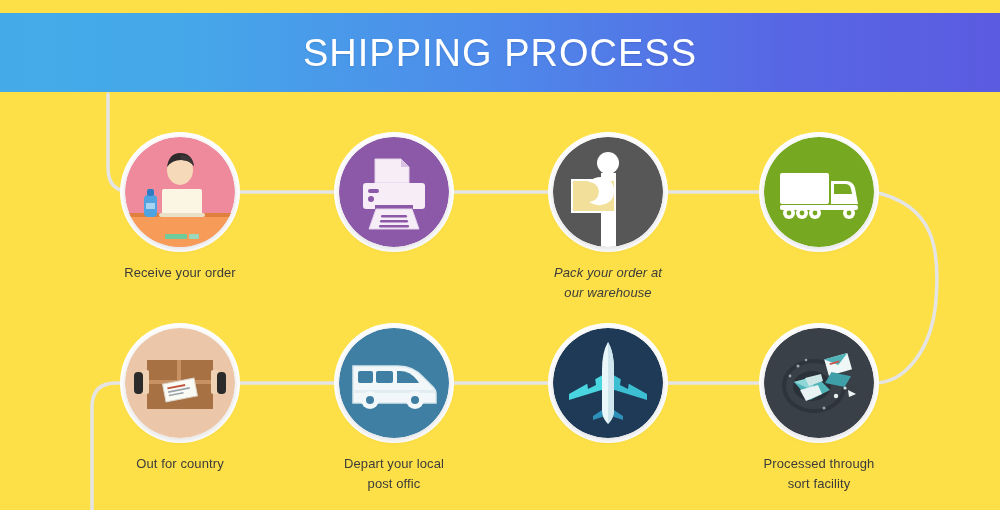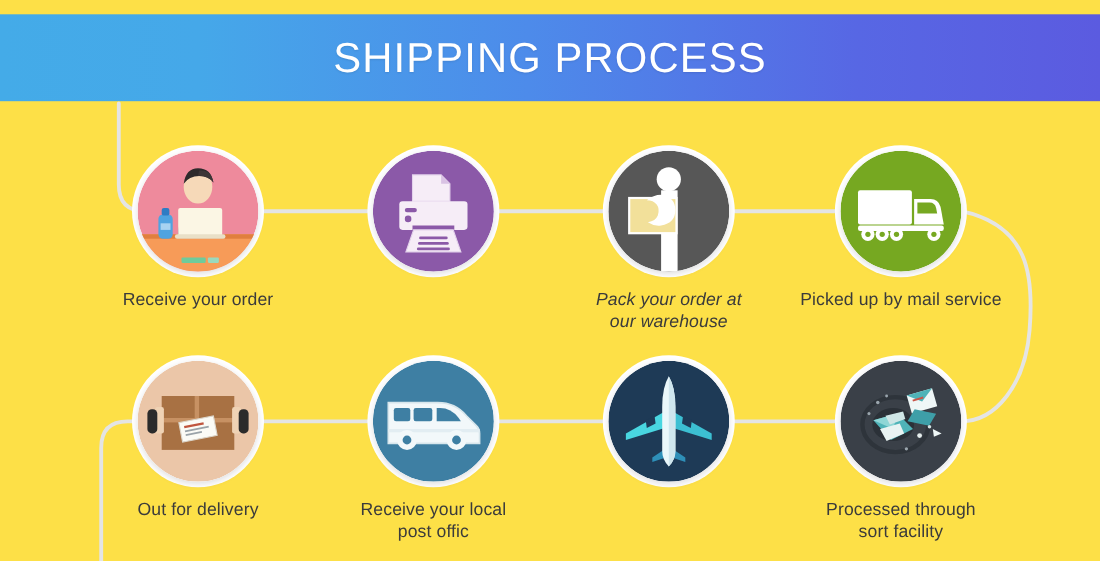--- a/index.html
+++ b/index.html
@@ -71,21 +71,21 @@
     left: 0;
     top: 0;
     width: 110px;
     height: 110px;
     border-radius: 50%;
     overflow: hidden;
   }
   .circle svg { display: block; }
   .step-label {
     margin-top: 16px;
-    font-size: 16px;
+    font-size: 13px;
     line-height: 20px;
     color: #3b3b3b;
     letter-spacing: 0.1px;
     white-space: pre-line;
   }
 
   
   .row1 { top: 137px; }
   .row2 { top: 328px; }
   .col1 { left: 80px; }
@@ -215,21 +215,20 @@
             <circle cx="25" cy="76" r="2.4" fill="#76A821"></circle>
           <circle cx="38" cy="76" r="6" fill="#FFFFFF"></circle>
             <circle cx="38" cy="76" r="2.4" fill="#76A821"></circle>
           <circle cx="51" cy="76" r="6" fill="#FFFFFF"></circle>
             <circle cx="51" cy="76" r="2.4" fill="#76A821"></circle>
           <circle cx="85" cy="76" r="6" fill="#FFFFFF"></circle>
             <circle cx="85" cy="76" r="2.4" fill="#76A821"></circle>
         </svg>
       </div>
     </div>
-    <div class="step-label">Picked up by mail service</div>
   </div>
 
   <div class="step row2 col1">
     <div class="circle-wrap">
       <div class="circle">
         <svg width="110" height="110" viewBox="0 0 110 110">
           <circle cx="55" cy="55" r="55" fill="#EBC6A8"></circle>
 
           <rect x="22" y="32" width="66" height="49" fill="#A87143"></rect>
           <rect x="22" y="52" width="66" height="4" fill="#C79163"></rect>
@@ -243,21 +242,21 @@
 
           <g transform="rotate(-11 55 62)">
             <rect x="39" y="53" width="32" height="18" fill="#FBFBF6" stroke="#DCD6CB" stroke-width="1"></rect>
             <rect x="43" y="57" width="18" height="2" fill="#C0553E"></rect>
             <rect x="43" y="61" width="22" height="1.6" fill="#9AA3A8"></rect>
             <rect x="43" y="64.5" width="15" height="1.6" fill="#9AA3A8"></rect>
           </g>
         </svg>
       </div>
     </div>
-    <div class="step-label">Out for delivery</div>
+    <div class="step-label">Out for country</div>
   </div>
 
   <div class="step row2 col2">
     <div class="circle-wrap">
       <div class="circle">
         <svg width="110" height="110" viewBox="0 0 110 110">
           <circle cx="55" cy="55" r="55" fill="#3E7FA3"></circle>
 
           <path d="M14,38 h45 q16,0 26,12 l9,9 q3,3 3,7 v9 h-83 z" fill="#F2F8FA" stroke="#D7E6EC" stroke-width="1.5"></path>
 
@@ -267,21 +266,21 @@
 
           <rect x="14" y="62" width="83" height="3" fill="#E2EDF2"></rect>
 
           <circle cx="31" cy="72" r="9" fill="#F2F8FA"></circle>
             <circle cx="31" cy="72" r="4" fill="#3E7FA3"></circle>
           <circle cx="76" cy="72" r="9" fill="#F2F8FA"></circle>
             <circle cx="76" cy="72" r="4" fill="#3E7FA3"></circle>
         </svg>
       </div>
     </div>
-    <div class="step-label">Receive your local
+    <div class="step-label">Depart your local
 post offic</div>
   </div>
 
   <div class="step row2 col3">
     <div class="circle-wrap">
       <div class="circle">
         <svg width="110" height="110" viewBox="0 0 110 110">
           <circle cx="55" cy="55" r="55" fill="#1E3A56"></circle>
 
           <path d="M55,44 L16,66 v6 l39,-12 z" fill="#49D6E0"></path>

